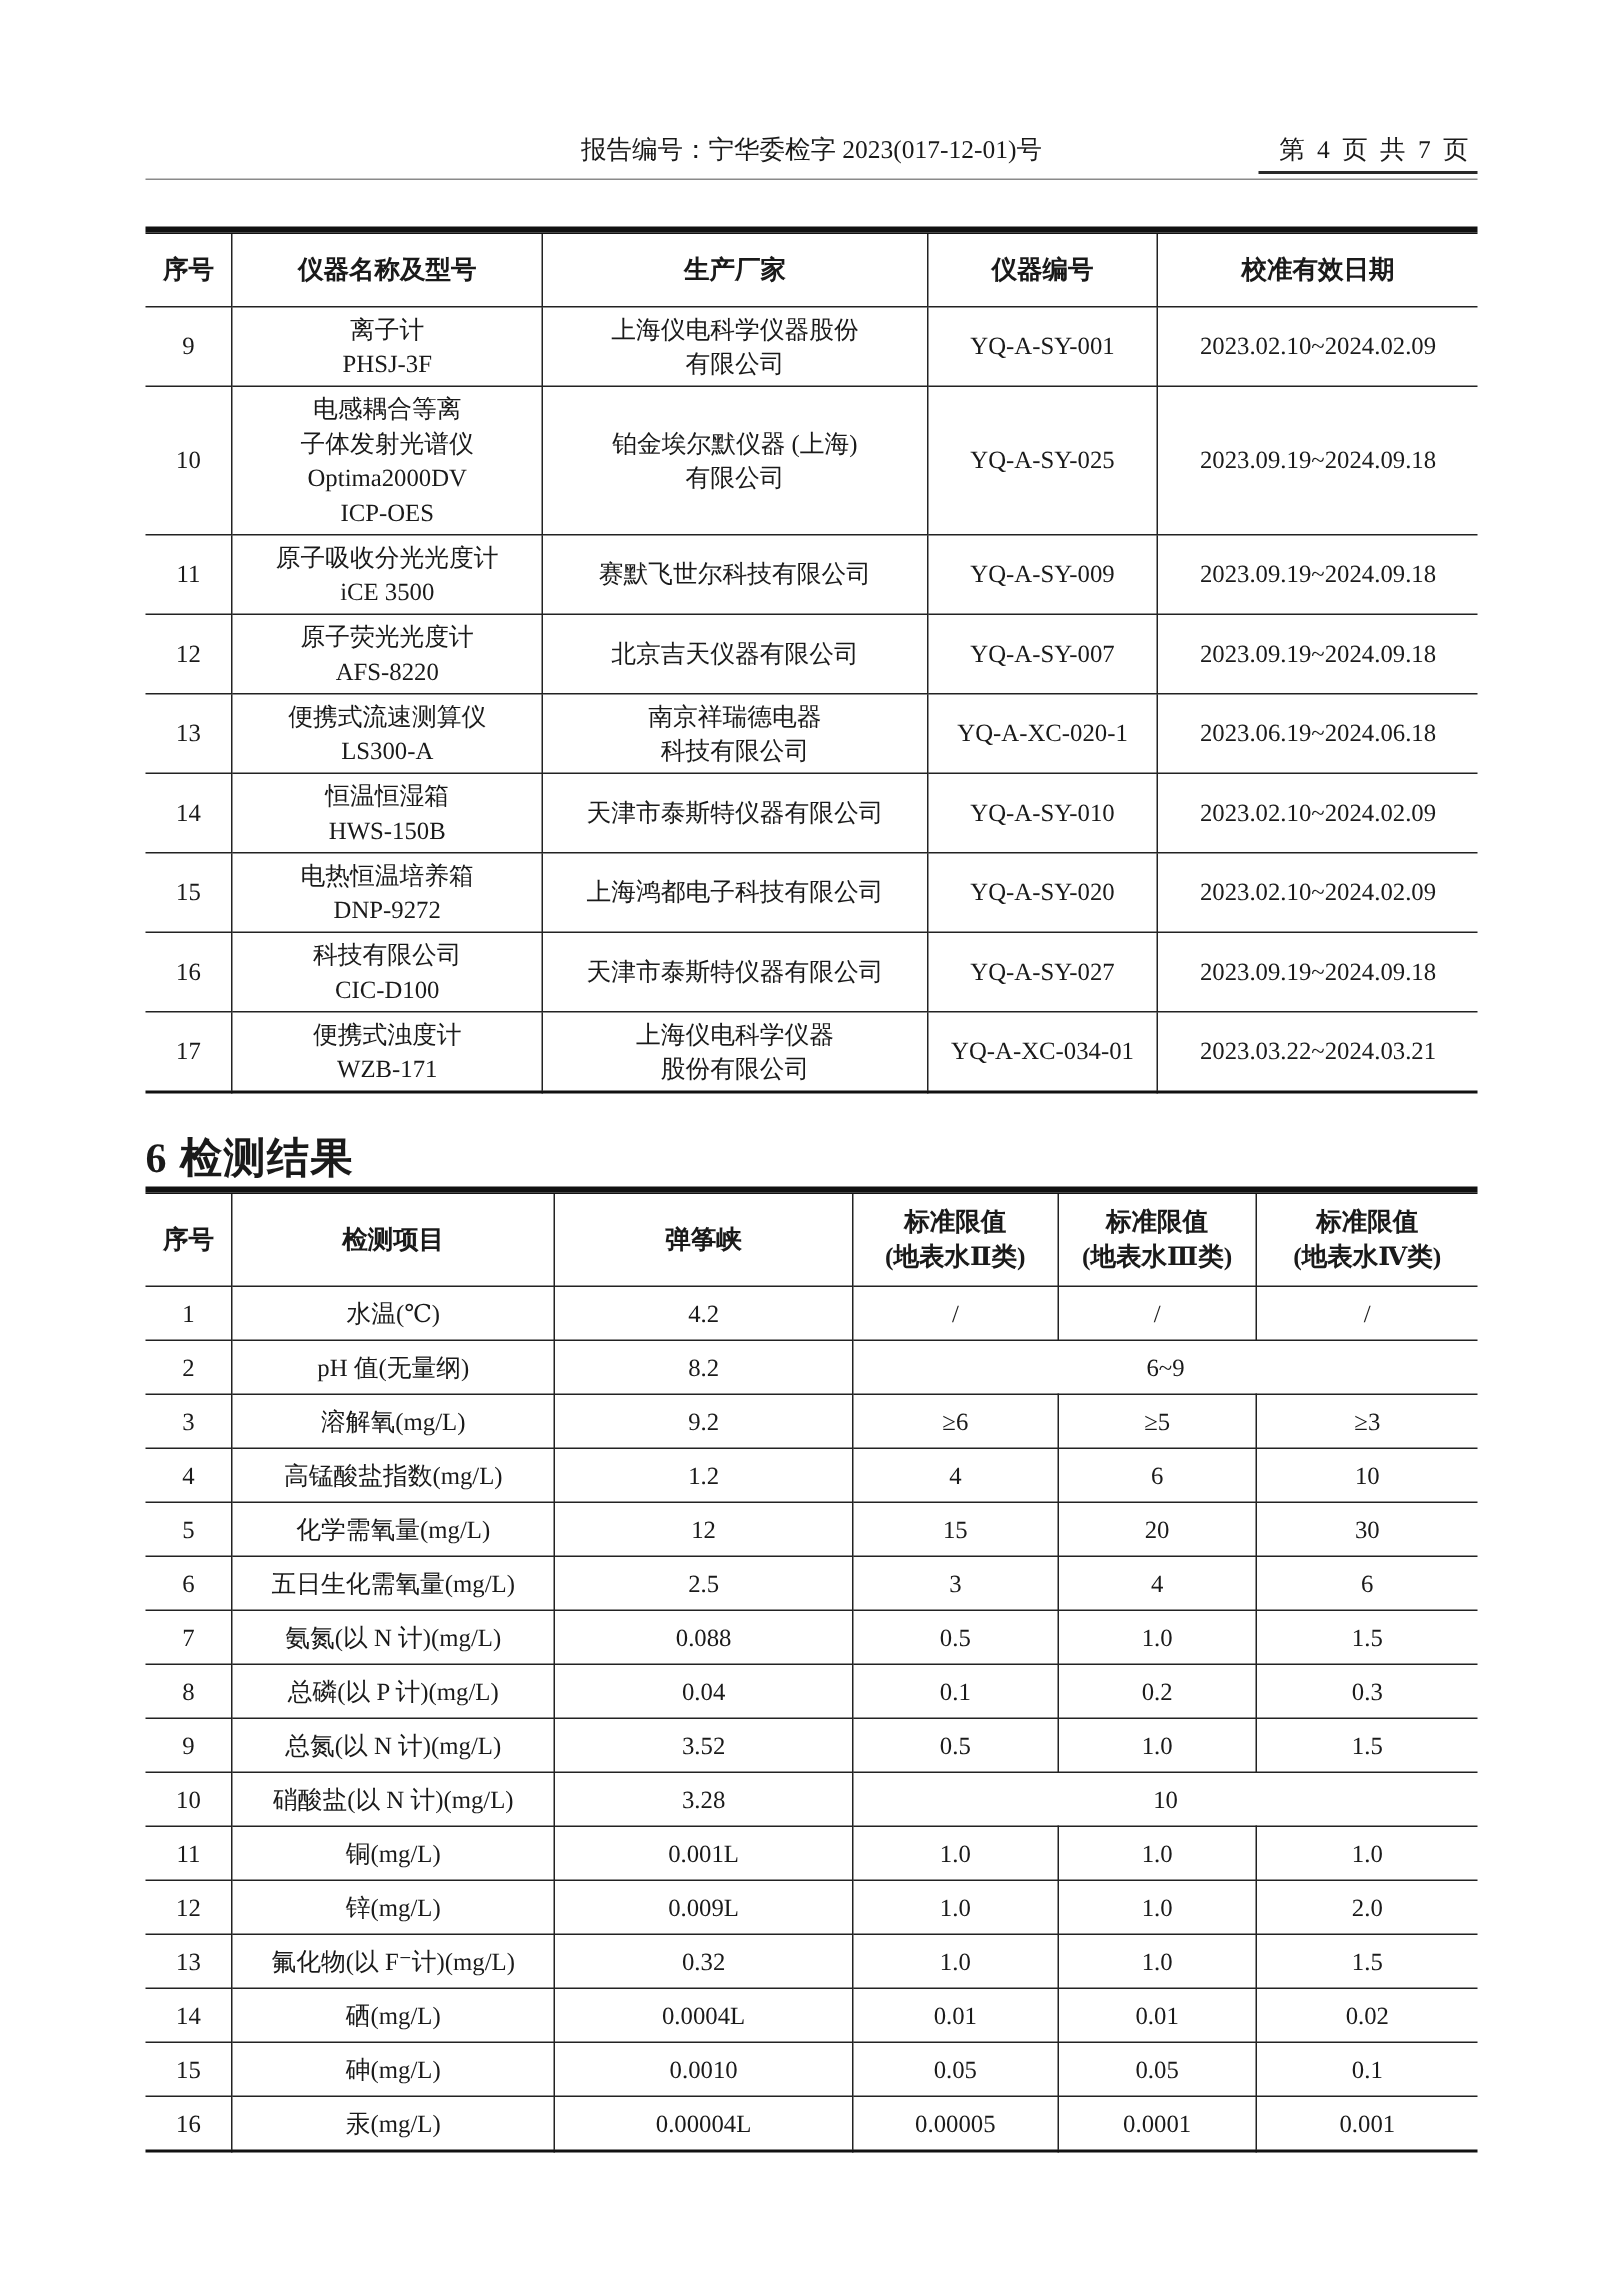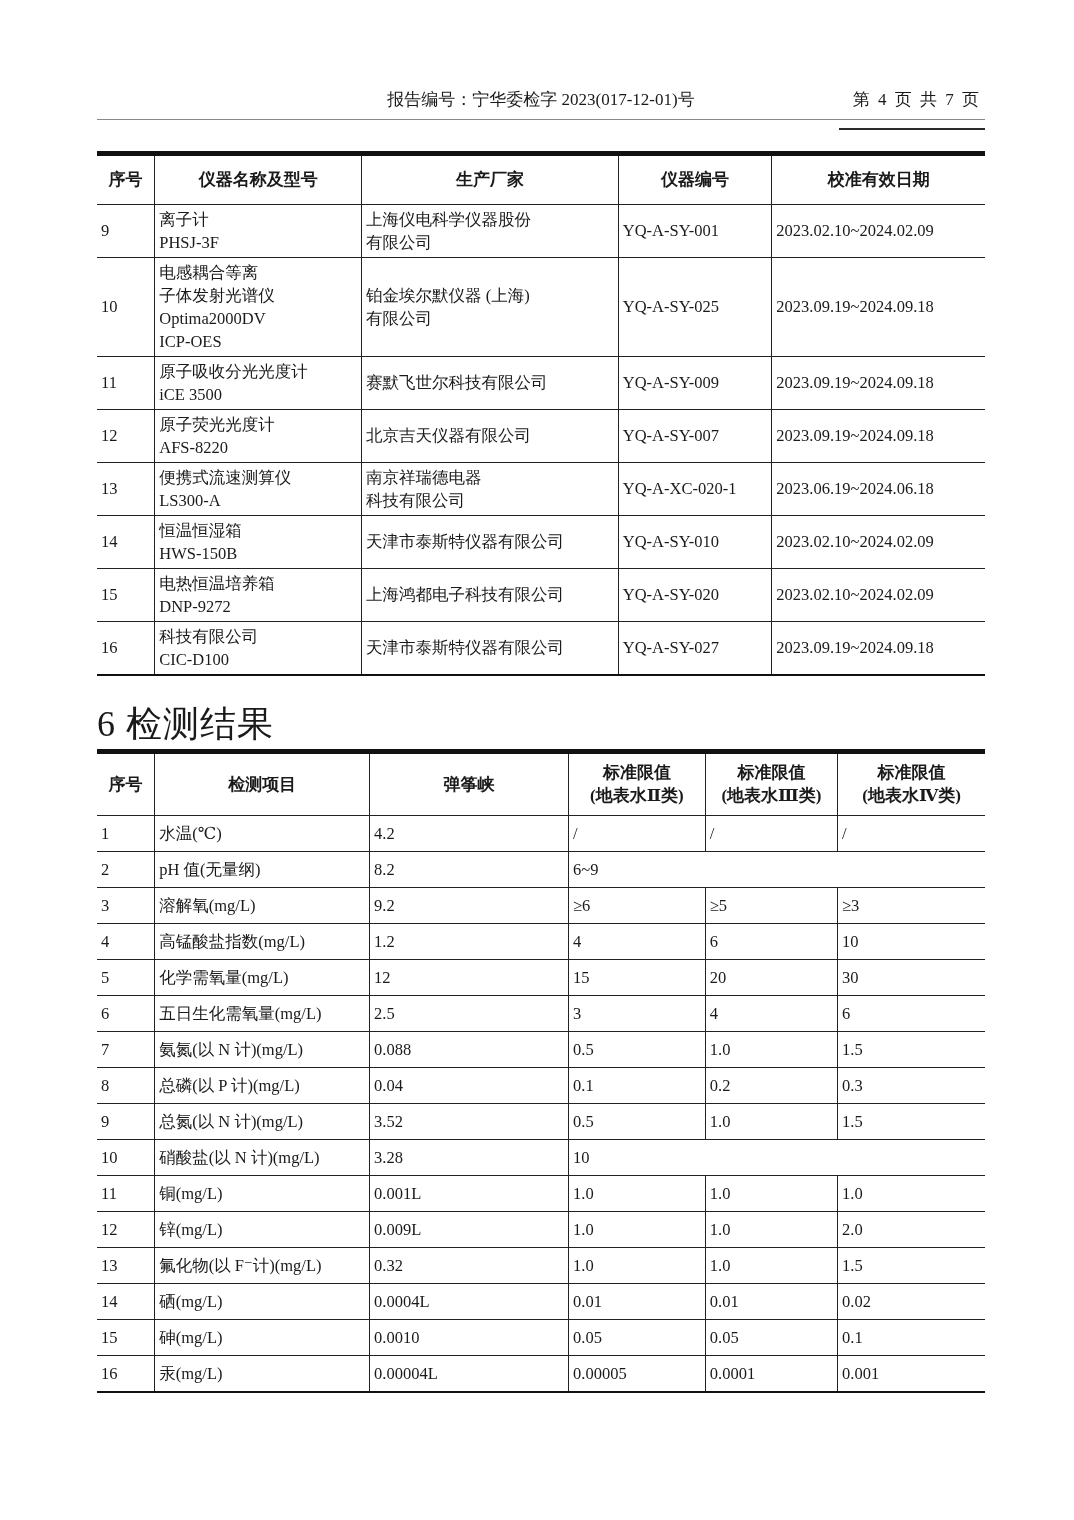--- a/index.html
+++ b/index.html
@@ -28,35 +28,36 @@
     padding-bottom: 9px;
     border-bottom: 1px solid #8a8a8a;
     text-align: center;
     font-size: 17px;
     line-height: 20px;
   }
   .pg-header .page-ind {
     position: absolute;
     right: 0;
     top: 0;
-    padding: 0 4px 18px 14px;
+    padding: 0 4px 4px 14px;
     border-bottom: 2px solid #2a2a2a;
     letter-spacing: 2px;
   }
   
   .tbl-top {
     margin-top: 31px;
     height: 3px;
     border-top: 4px solid #111;
     border-bottom: 1px solid #111;
   }
   table {
     width: 100%;
     border-collapse: collapse;
     table-layout: fixed;
+    text-align: center;
     border-bottom: 2px solid #111;
   }
   th, td {
     border: 1px solid #222;
     border-top: none;
     white-space: pre-line;
     overflow: hidden;
   }
   th:first-child, td:first-child { border-left: none; }
   th:last-child, td:last-child { border-right: none; }
@@ -78,22 +79,22 @@
   #surface-table td {
     font-size: 16.5px;
     line-height: 21px;
     height: 36px;
     padding: 2px 4px;
   }
   #surface-table thead th { height: 62px; }
   
   .section-title {
     margin-top: 24px;
-    font-size: 36px;
-    font-weight: normal;
+    font-size: 28px;
+    font-weight: bold;
     letter-spacing: 1px;
   }
   .tbl-caption {
     margin-top: 22px;
     margin-bottom: 8px;
     text-align: center;
     font-size: 17px;
     font-weight: bold;
   }
 </style>
@@ -188,20 +189,29 @@
             <td>YQ-A-SY-020</td>
             <td>2023.02.10~2024.02.09</td>
           </tr>
           <tr>
             <td>16</td>
             <td>科技有限公司
 CIC-D100</td>
             <td>天津市泰斯特仪器有限公司</td>
             <td>YQ-A-SY-027</td>
             <td>2023.09.19~2024.09.18</td>
+          </tr>
+          <tr>
+            <td>17</td>
+            <td>便携式浊度计
+WZB-171</td>
+            <td>上海仪电科学仪器
+股份有限公司</td>
+            <td>YQ-A-XC-034-01</td>
+            <td>2023.03.22~2024.03.21</td>
           </tr>
         </tbody>
     </table>
 
     <div class="section-title">6 检测结果</div>
 
     <div class="tbl-top" style="margin-top:0"></div>
     <table id="surface-table">
       <colgroup>
         <col style="width:6.5%">

